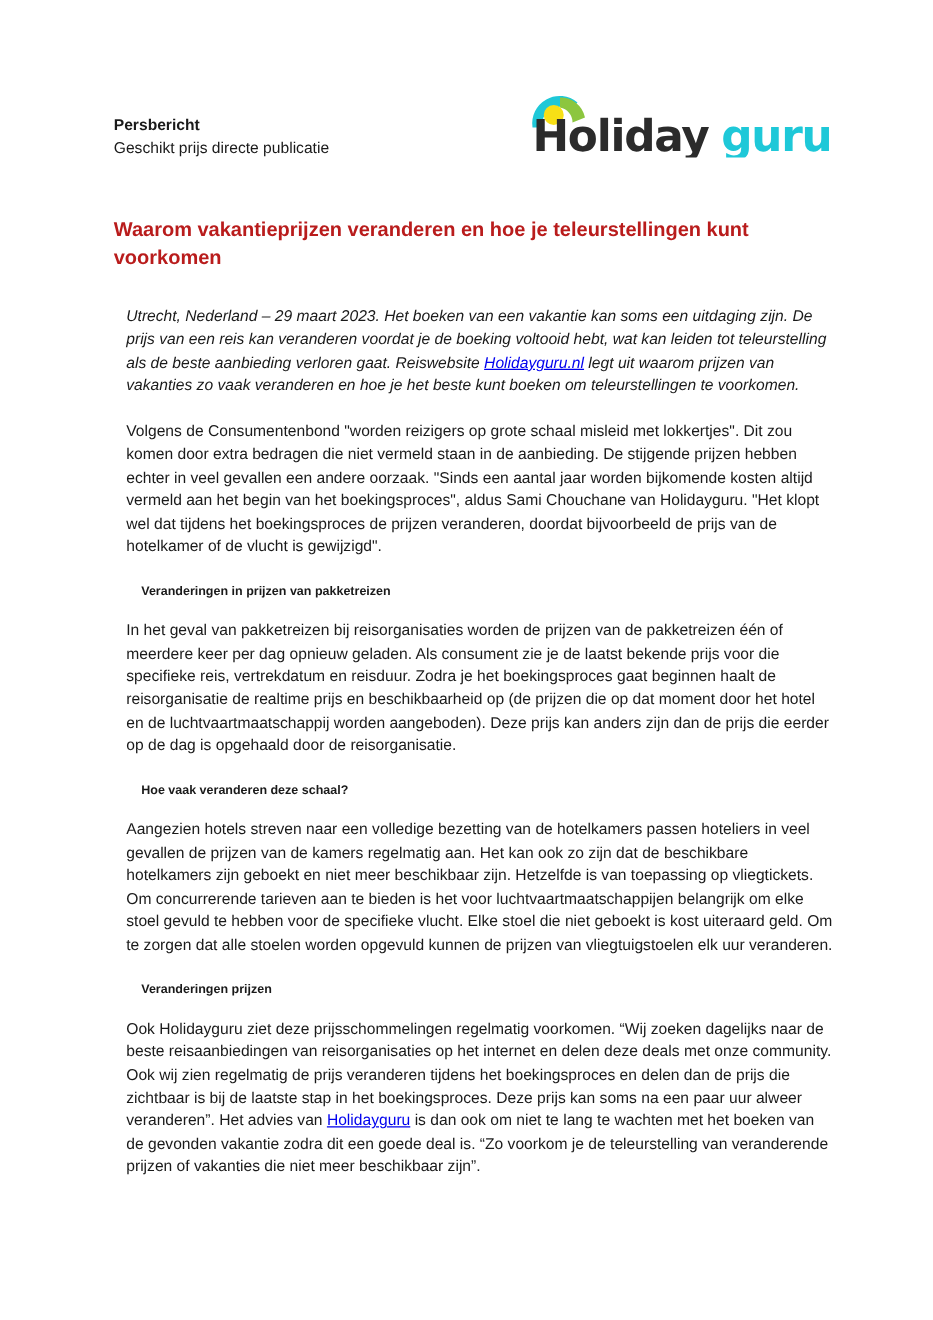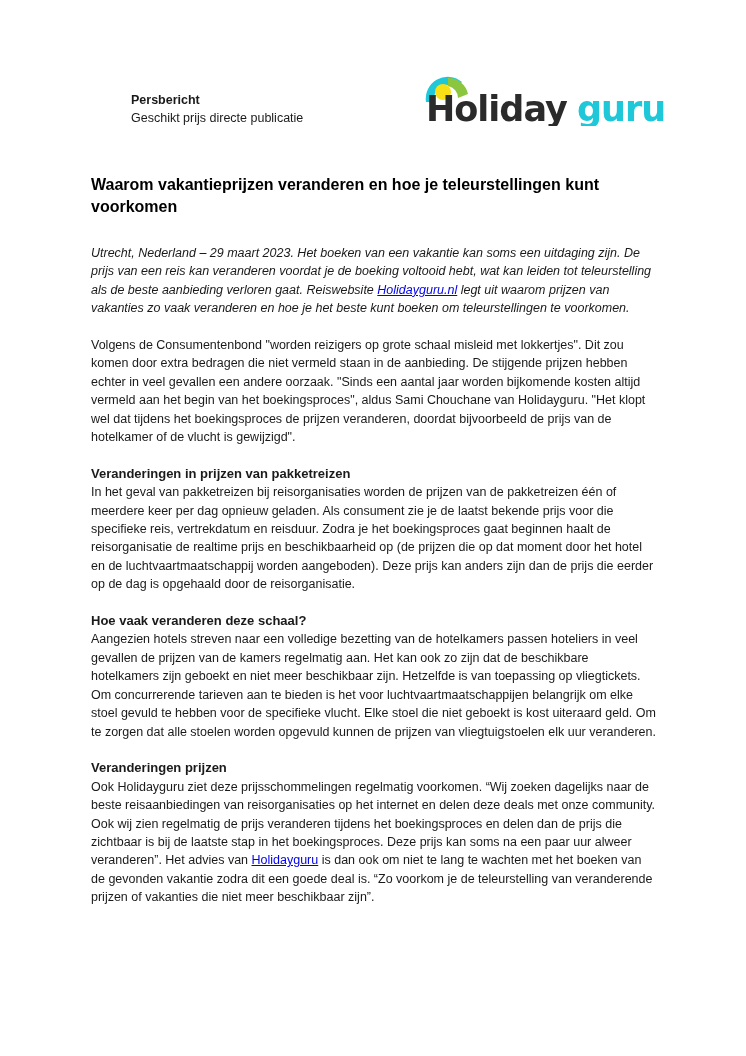--- a/index.html
+++ b/index.html
@@ -1,26 +1,26 @@
 <!DOCTYPE html>
 <html><head>
 <meta charset="utf-8">
 <style>
   html, body { margin: 0; padding: 0; background: #ffffff; }
   body { width: 746px; height: 1056px; position: relative; overflow: hidden;
          font-family: "Liberation Sans", sans-serif; color: #1a1a1a; }
-  .header-left { position: absolute; left: 91px; top: 91px; font-size: 12.5px; line-height: 18px; margin-left: 40px; }
+  .header-left { position: absolute; left: 91px; top: 91px; font-size: 12.5px; line-height: 18px; }
   .header-left .bold { font-weight: bold; }
   .logo { position: absolute; left: 422px; top: 72px; width: 262px; height: 54px; }
   .title { position: absolute; left: 91px; top: 174px; width: 560px; font-size: 16px; font-weight: bold;
-           line-height: 22px; color: #000000; }
-  .content { position: absolute; left: 91px; top: 244px; width: 565px; font-size: 12.5px; line-height: 18.4px; color: #1a1a1a; }
+           line-height: 22px; color: #b91c1c; }
+  .content { position: absolute; left: 101px; top: 244px; width: 565px; font-size: 12.5px; line-height: 18.4px; color: #1a1a1a; }
   .content p { margin: 0 0 18.4px 0; }
   .intro { font-style: italic; }
-  .content h3 { margin: 0; font-size: 13px; font-weight: bold; line-height: 18.4px; }
+  .content h3 { margin: 12px; font-size: 10px; font-weight: bold; line-height: 18.4px; }
   a.link { color: #0000ee; text-decoration: underline; }
 </style>
 </head>
 <body>
 
 <div class="header-left">
   <div class="bold">Persbericht</div>
   <div>Geschikt prijs directe publicatie</div>
 </div>
 

